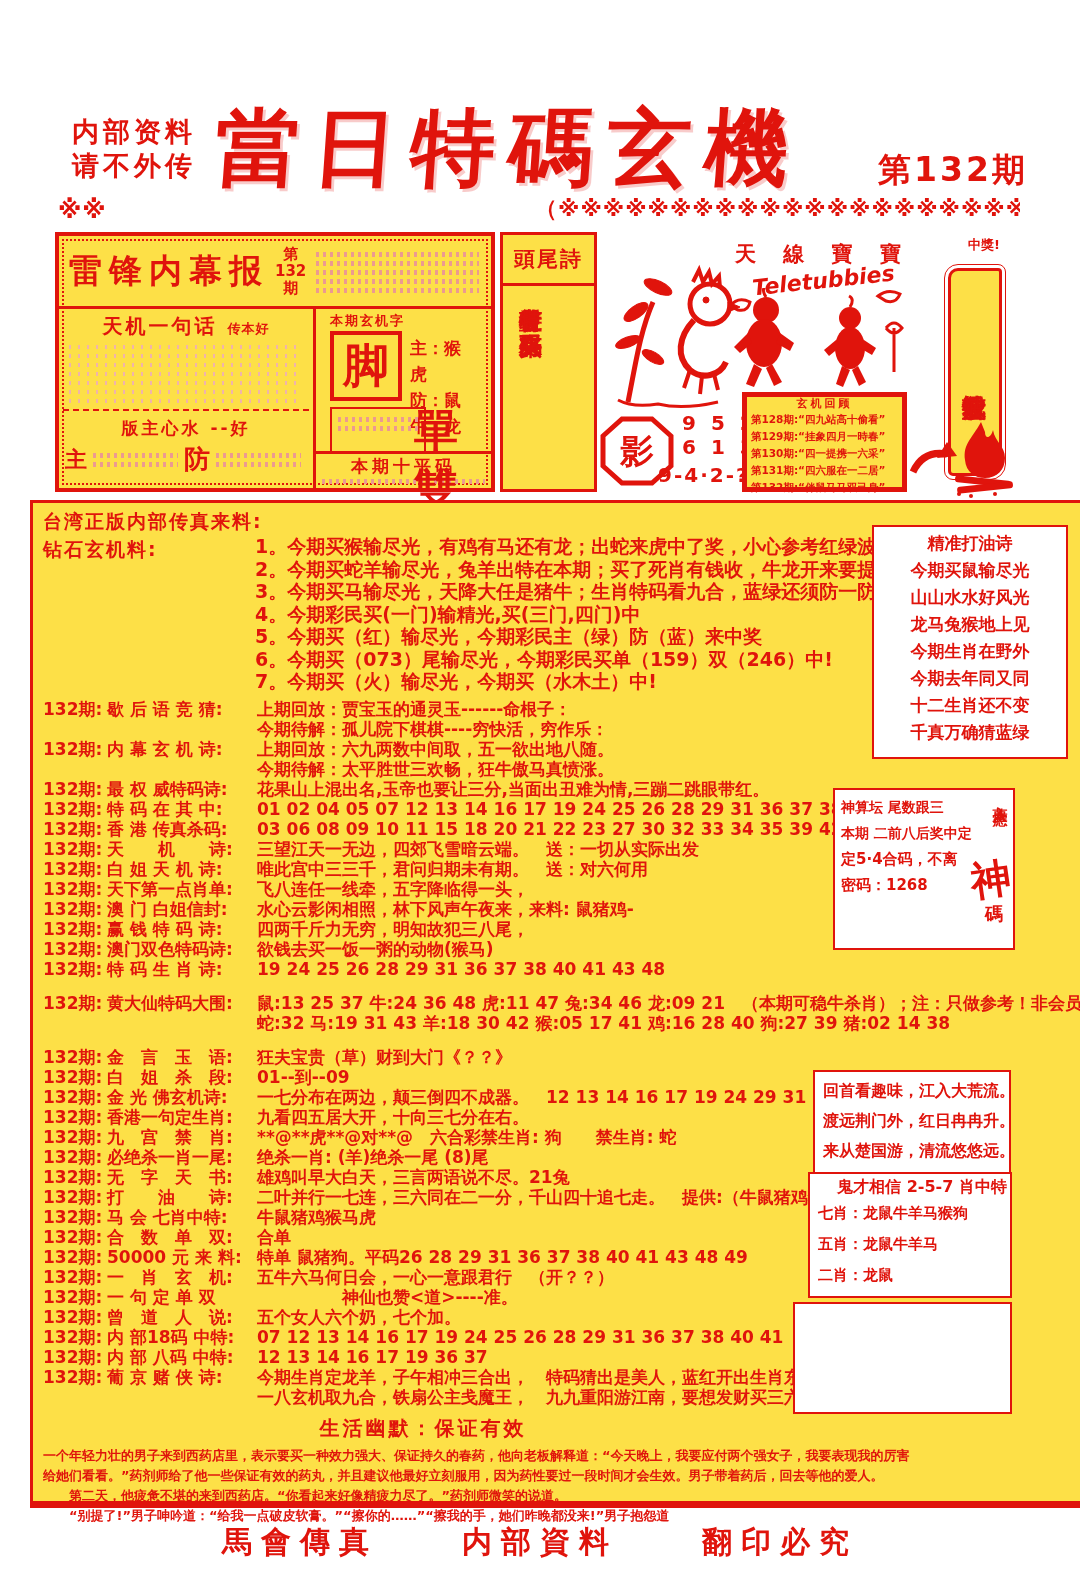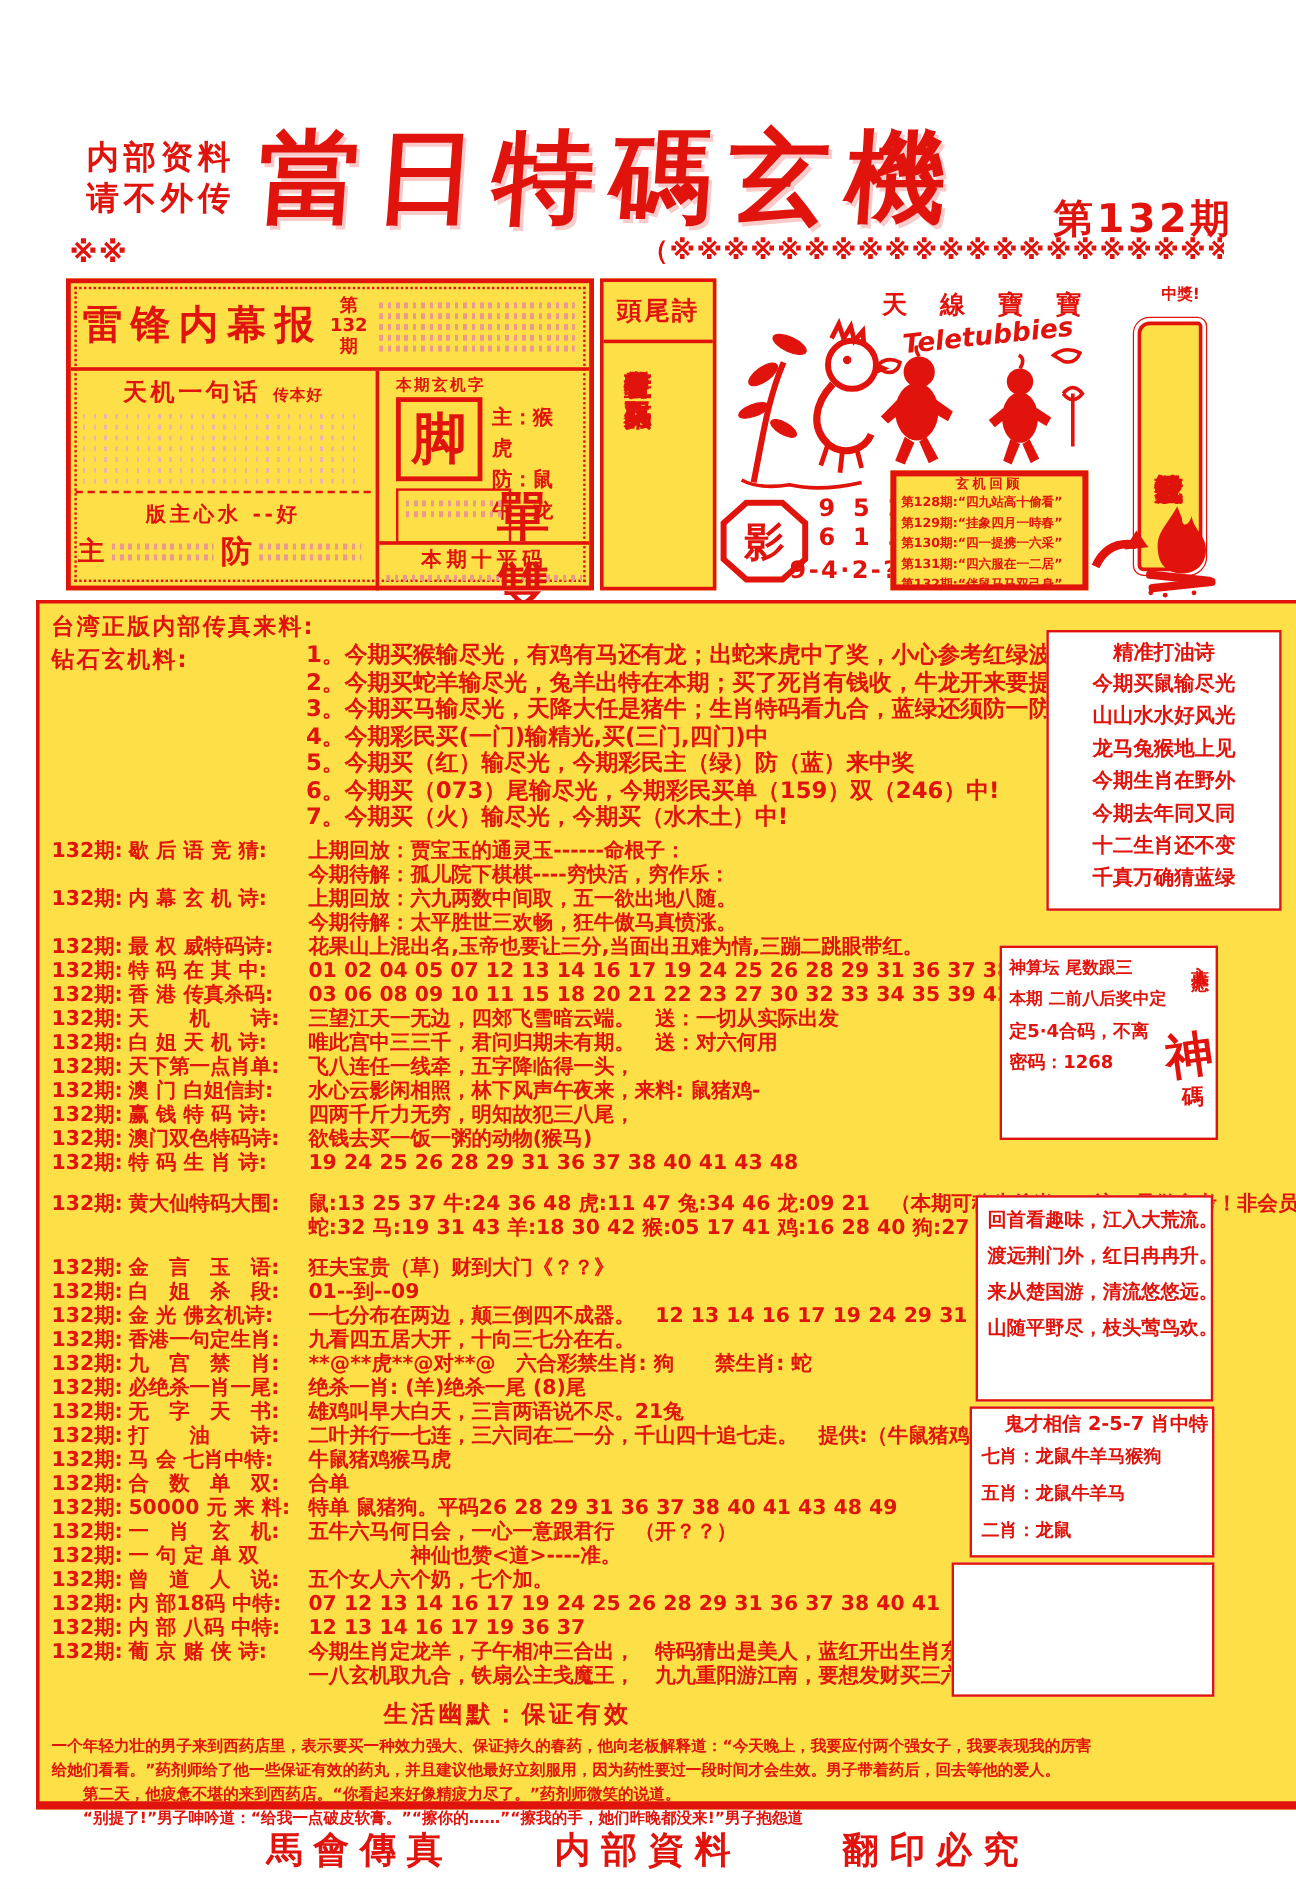--- a/index.html
+++ b/index.html
@@ -55,21 +55,21 @@
 <body>
 
 <div id="page">
 
   <div class="abs conf" style="left:72px;top:115px;">
     <div>内部资料</div>
     <div>请不外传</div>
   </div>
   <div class="abs stars" style="left:58px;top:196px;font-size:24px;">※※</div>
   <div class="abs bigtitle" style="left:215px;top:92px;">當日特碼玄機</div>
-  <div class="abs issue" style="left:878px;top:160px;">第132期</div>
+  <div class="abs issue" style="left:878px;top:148px;">第132期</div>
   <div class="abs stars" style="left:535px;top:194px;width:485px;">（※※※※※※※※※※※※※※※※※※※※※※※※</div>
 
   <div class="abs bx" style="left:55px;top:232px;width:440px;height:260px;border-width:4px;outline:2px dotted #e0140c;outline-offset:-9px;">
     <div style="display:flex;border-bottom:3px solid #e0140c;height:70px;align-items:center;">
       <div class="mast-title" style="padding-left:10px;">雷锋内幕报</div>
       <div class="mast-issue" style="margin-left:6px;">
         <div>第</div>
         <div>132</div>
         <div>期</div>
       </div>
@@ -407,21 +407,21 @@
   <div class="sbox" style="left:833px;top:788px;width:182px;height:162px;">
     <div class="shline" style="margin-top:4px;">神算坛 尾数跟三</div>
     <div class="shline">本期 二前八后奖中定</div>
     <div class="shline" style="font-size:15px;">定5·4合码，不离</div>
     <div class="shline" style="font-size:15px;">密码：1268</div>
     <div class="abs vtxt" style="right:4px;top:4px;font-size:15px;letter-spacing:2px;">入夢應</div>
     <div class="abs" style="right:2px;top:62px;font-size:40px;font-weight:900;transform:rotate(-8deg);">神</div>
     <div class="abs" style="right:10px;top:112px;font-size:18px;">碼</div>
   </div>
 
-  <div class="sbox" style="left:813px;top:996px;width:198px;height:172px;padding-top:4px;">
+  <div class="sbox" style="left:813px;top:1070px;width:198px;height:172px;padding-top:4px;">
     <div>
 
     <div class="hline">回首看趣味，江入大荒流。</div>
         <div class="hline">渡远荆门外，红日冉冉升。</div>
         <div class="hline">来从楚国游，清流悠悠远。</div>
         <div class="hline">山随平野尽，枝头莺鸟欢。</div>
       </div>
   </div>
 
   <div class="sbox" style="left:808px;top:1172px;width:204px;height:126px;">

